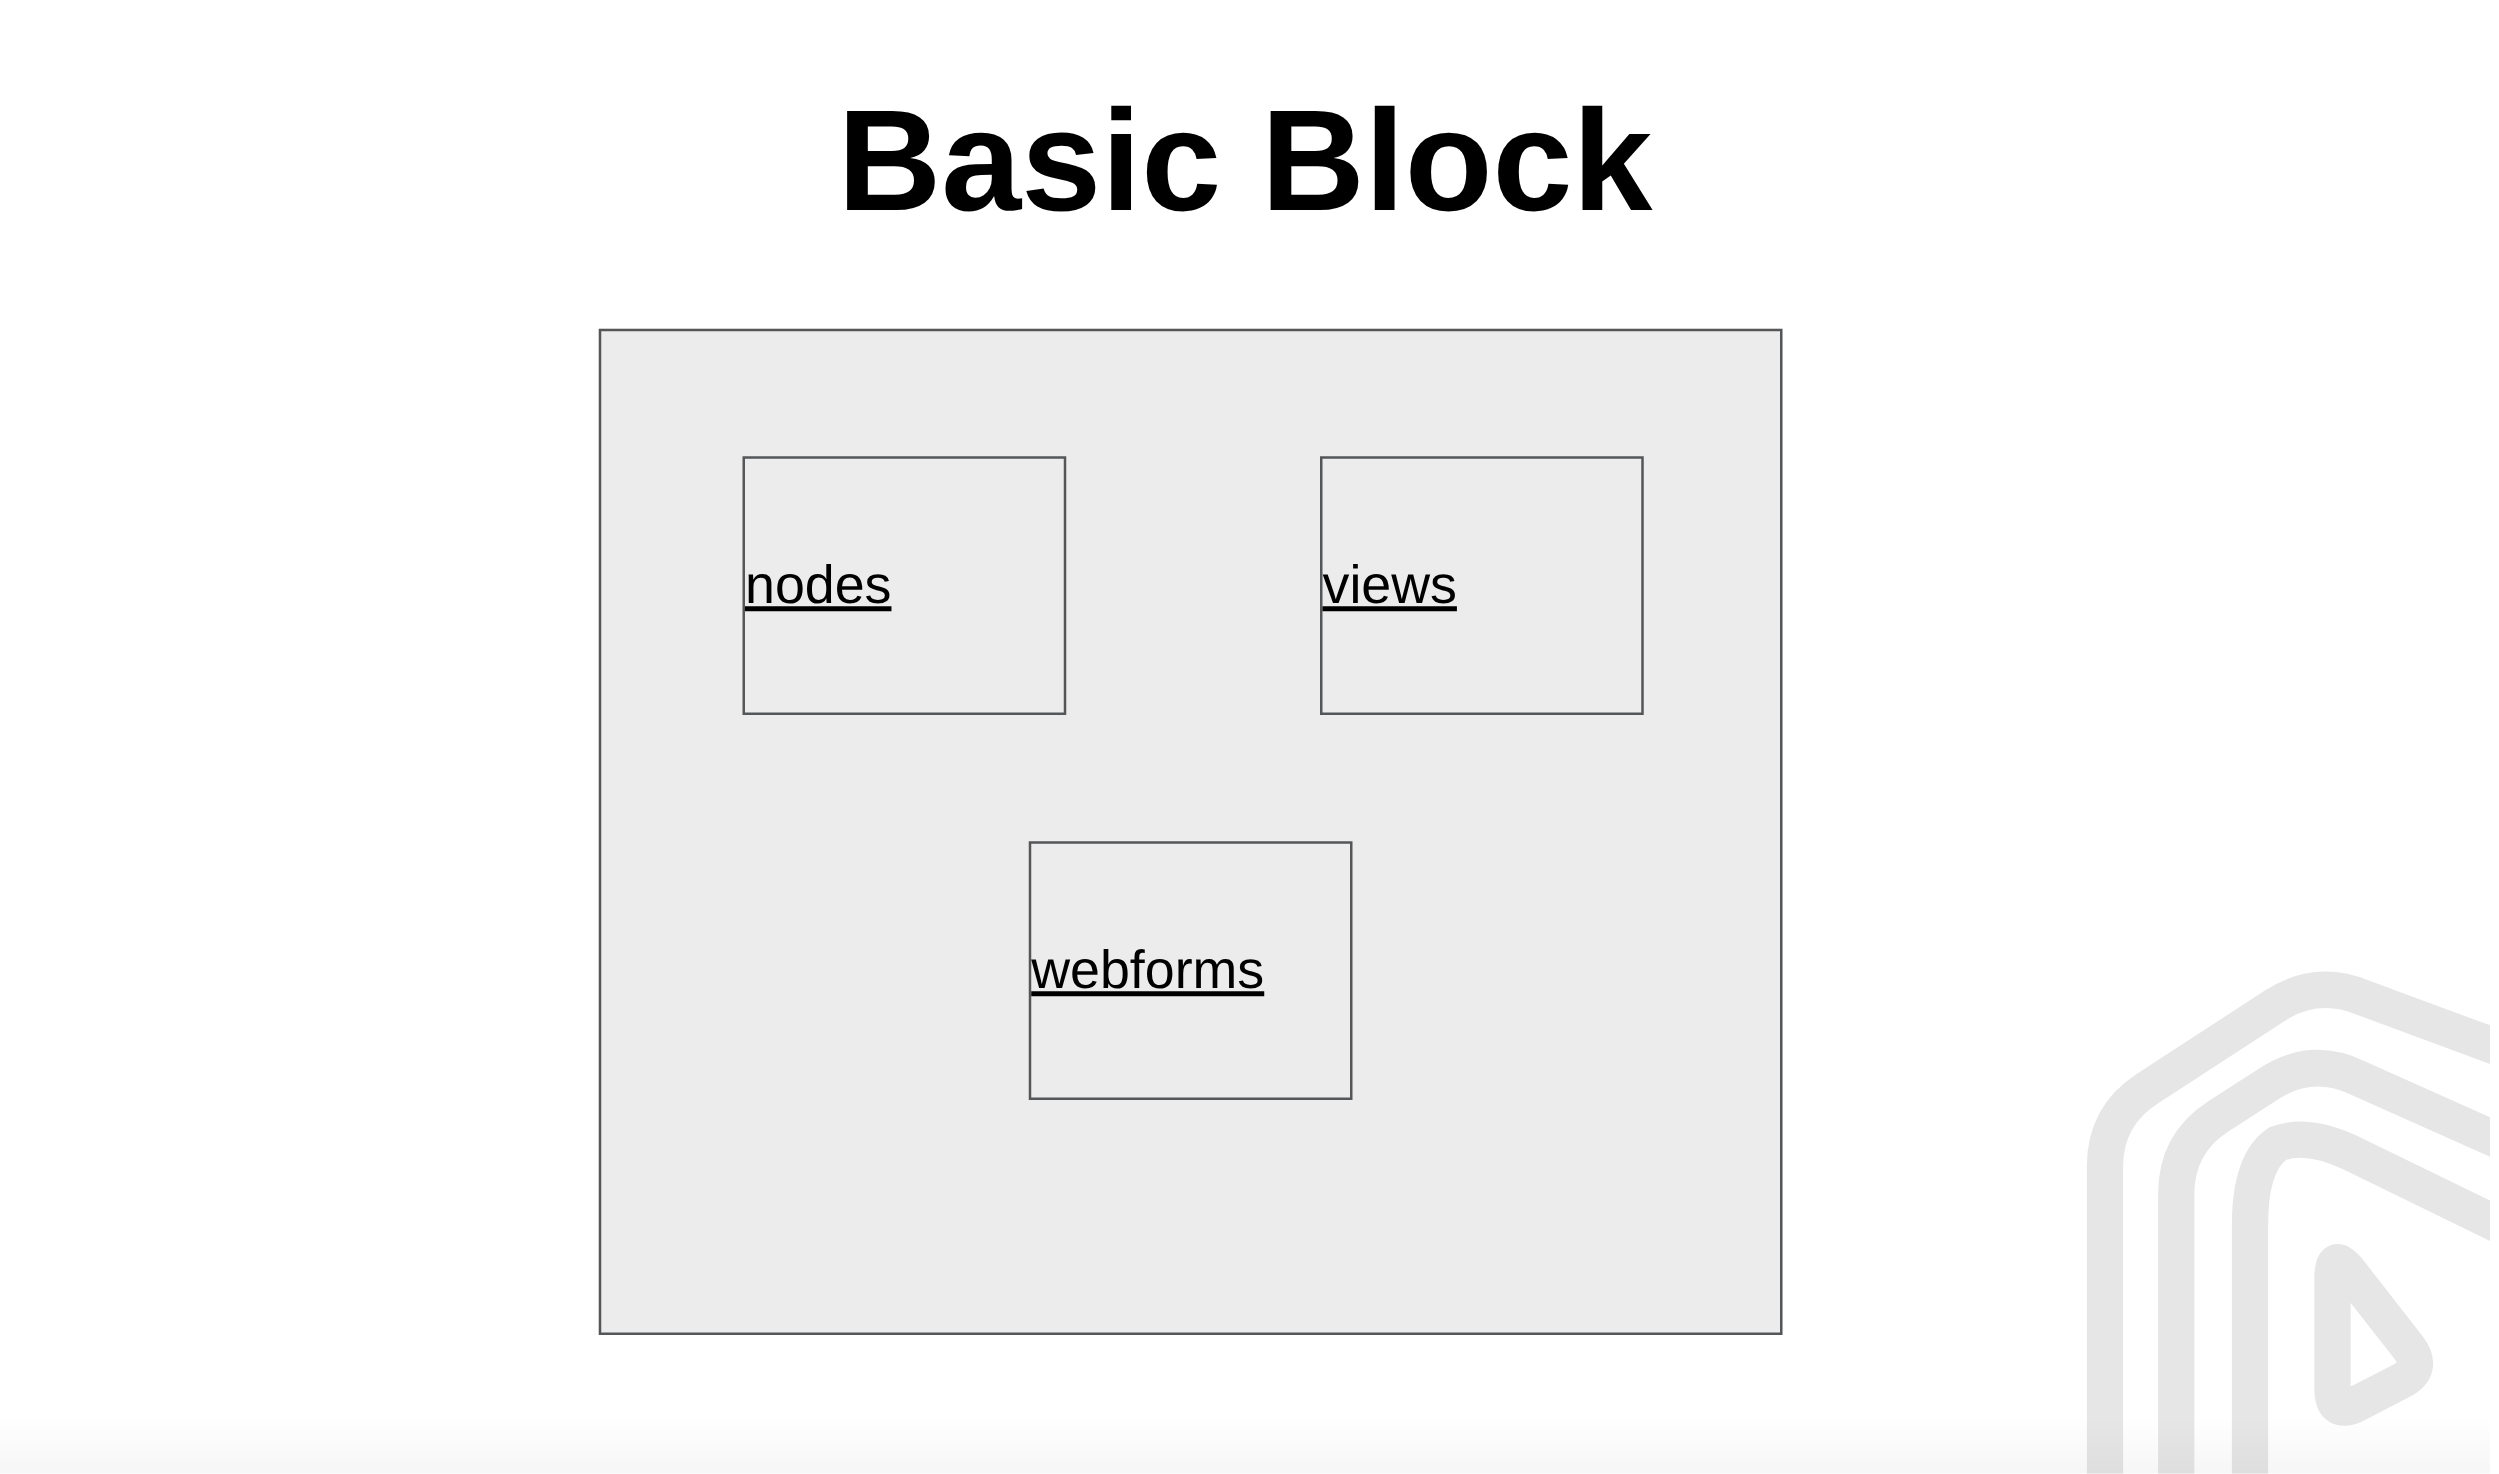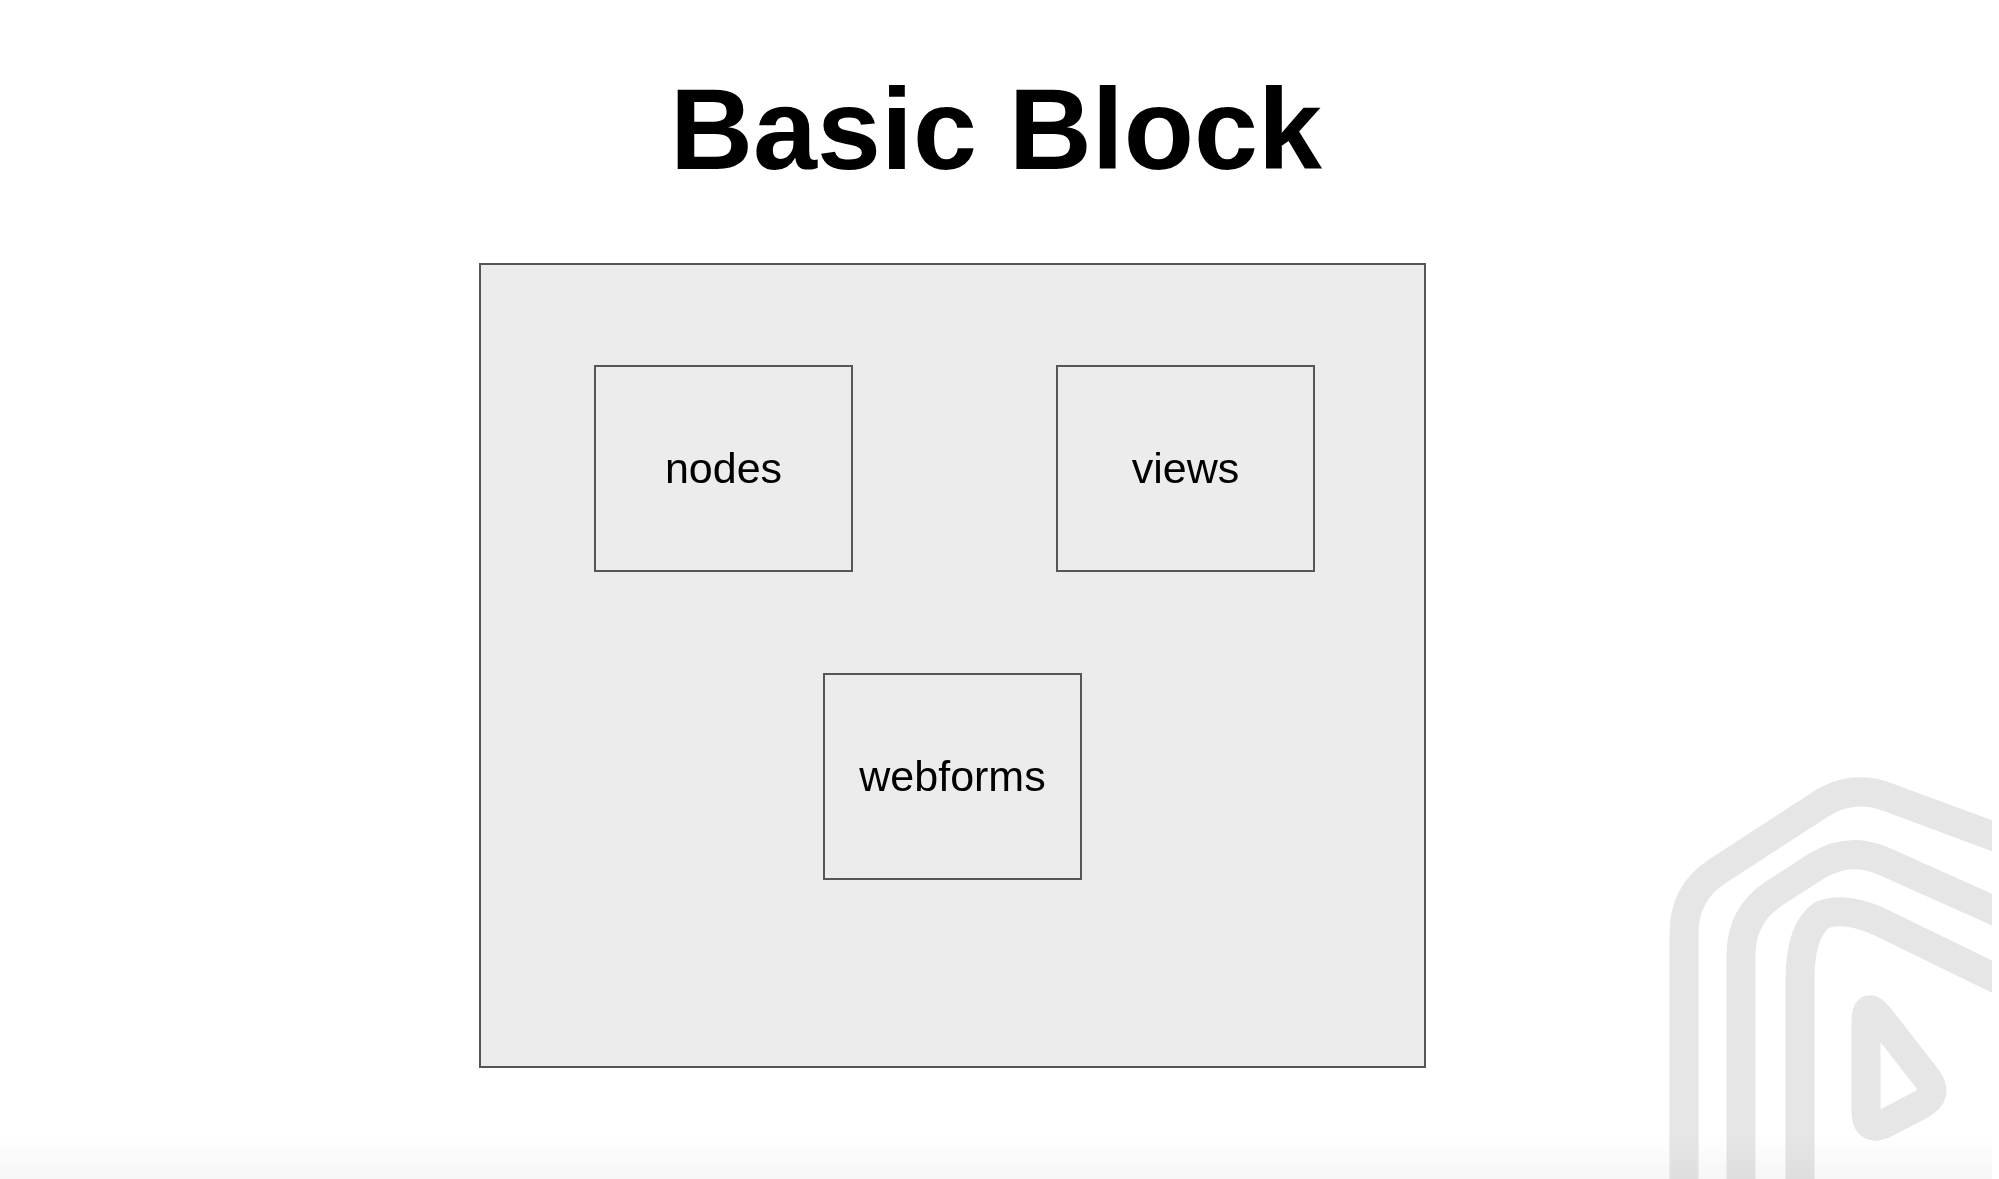--- a/index.html
+++ b/index.html
@@ -41,21 +41,21 @@
 
   .shape {
     position: absolute;
     width: 259px;
     height: 207px;
     box-sizing: border-box;
     background: var(--shape-fill, #ececec);
     border: 2px solid var(--shape-border, #545658);
     display: flex;
     align-items: center;
-    justify-content: center;
+    text-decoration: underline;
   }
 
   .shape .label {
     font-size: 43px;
     line-height: 1.2;
     color: var(--text, #000000);
     white-space: nowrap;
   }
 
   .shape-nodes    { left: 113px; top: 100px; }

